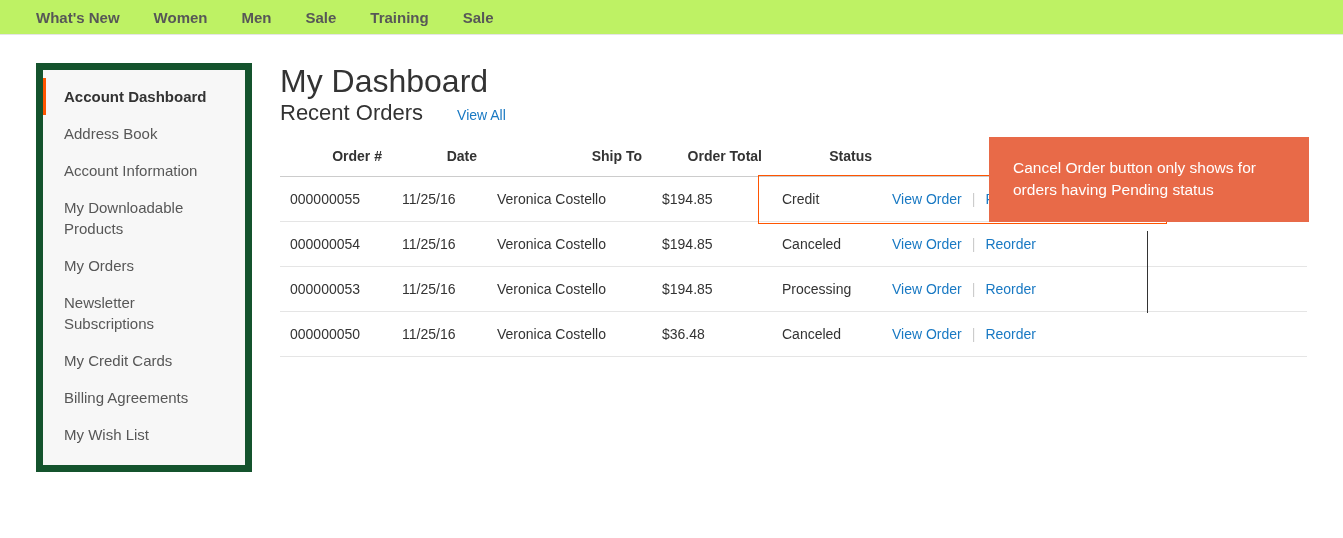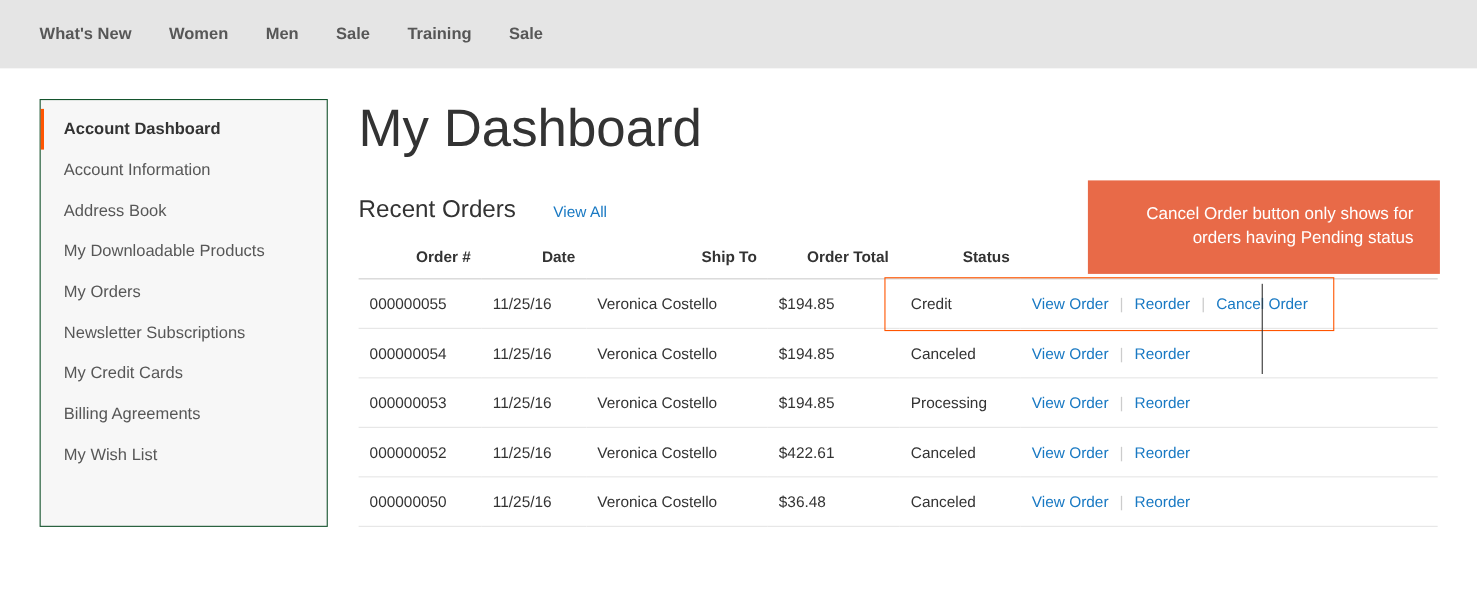--- a/index.html
+++ b/index.html
@@ -3,43 +3,43 @@
   <meta charset="utf-8">
   <style>
     * { box-sizing: border-box; margin: 0; padding: 0; }
     body {
       font-family: -apple-system, BlinkMacSystemFont, "Helvetica Neue", Arial, sans-serif;
       background: #ffffff;
       color: #333333;
       width: 1343px;
     }
     .top-nav {
-      background: #e5e5e5;
+      background: #bef264;
       padding: 0 36px;
       border-bottom: 1px solid #e5e5e5;
-      height: 62px;
+      height: 35px;
       display: flex;
       align-items: center;
     }
     .top-nav a {
       color: #575757;
       font-weight: 600;
       font-size: 15px;
       text-decoration: none;
       margin-right: 34px;
     }
     .page-wrap {
       display: flex;
       padding: 28px 36px 40px 36px;
       position: relative;
     }
     .sidebar {
-      width: 262px;
+      width: 216px;
       background: #f7f7f7;
-      border: 1px solid #14532d;
+      border: 7px solid #14532d;
       padding-top: 8px;
       padding-bottom: 12px;
     }
     .sidebar-item {
       display: block;
       padding: 8px 18px 8px 18px;
       font-size: 15px;
       color: #575757;
       text-decoration: none;
       line-height: 1.4;
@@ -48,24 +48,23 @@
     .sidebar-item.active {
       border-left: 3px solid #ff5501;
       font-weight: 700;
       color: #333333;
     }
     .main {
       flex: 1;
       padding-left: 28px;
     }
     .page-title {
-      font-size: 48px;
+      font-size: 32px;
       font-weight: 300;
       color: #333333;
-      margin-bottom: 32px;
     }
     .block-title-row {
       display: flex;
       align-items: baseline;
       margin-bottom: 10px;
     }
     .block-title {
       font-size: 22px;
       font-weight: 300;
       color: #333333;
@@ -107,21 +106,21 @@
     }
     .callout {
       position: absolute;
       top: 102px;
       right: 34px;
       width: 320px;
       background: #e86a48;
       color: #ffffff;
       padding: 20px 24px;
       font-size: 15.5px;
-      text-align: right;
+      text-align: left;
       line-height: 1.45;
     }
     .callout-line {
       position: absolute;
       top: 196px;
       right: 195px;
       width: 1px;
       height: 82px;
       background: #333333;
     }
@@ -143,22 +142,22 @@
   <a href="#">Women</a>
   <a href="#">Men</a>
   <a href="#">Sale</a>
   <a href="#">Training</a>
   <a href="#">Sale</a>
 </nav>
 
 <div class="page-wrap">
   <aside class="sidebar">
     <a href="#" class="sidebar-item active">Account Dashboard</a>
+    <a href="#" class="sidebar-item">Address Book</a>
     <a href="#" class="sidebar-item">Account Information</a>
-    <a href="#" class="sidebar-item">Address Book</a>
     <a href="#" class="sidebar-item">My Downloadable Products</a>
     <a href="#" class="sidebar-item">My Orders</a>
     <a href="#" class="sidebar-item">Newsletter Subscriptions</a>
     <a href="#" class="sidebar-item">My Credit Cards</a>
     <a href="#" class="sidebar-item">Billing Agreements</a>
     <a href="#" class="sidebar-item">My Wish List</a>
   </aside>
 
   <main class="main">
     <h1 class="page-title">My Dashboard</h1>
@@ -207,28 +206,20 @@
             </tr>
             <tr>
               <td>000000053</td>
               <td>11/25/16</td>
               <td>Veronica Costello</td>
               <td>$194.85</td>
               <td>Processing</td>
               <td><a href="#" class="action-link">View Order</a><span class="action-sep">|</span><a href="#" class="action-link">Reorder</a></td>
             </tr>
             <tr>
-              <td>000000052</td>
-              <td>11/25/16</td>
-              <td>Veronica Costello</td>
-              <td>$422.61</td>
-              <td>Canceled</td>
-              <td><a href="#" class="action-link">View Order</a><span class="action-sep">|</span><a href="#" class="action-link">Reorder</a></td>
-            </tr>
-            <tr>
               <td>000000050</td>
               <td>11/25/16</td>
               <td>Veronica Costello</td>
               <td>$36.48</td>
               <td>Canceled</td>
               <td><a href="#" class="action-link">View Order</a><span class="action-sep">|</span><a href="#" class="action-link">Reorder</a></td>
             </tr>
           </tbody>
       </table>
       <div class="hl-box" id="hl-box" style="left: 478px; top: 38.5px; width: 408.922px; height: 49px;"></div>

